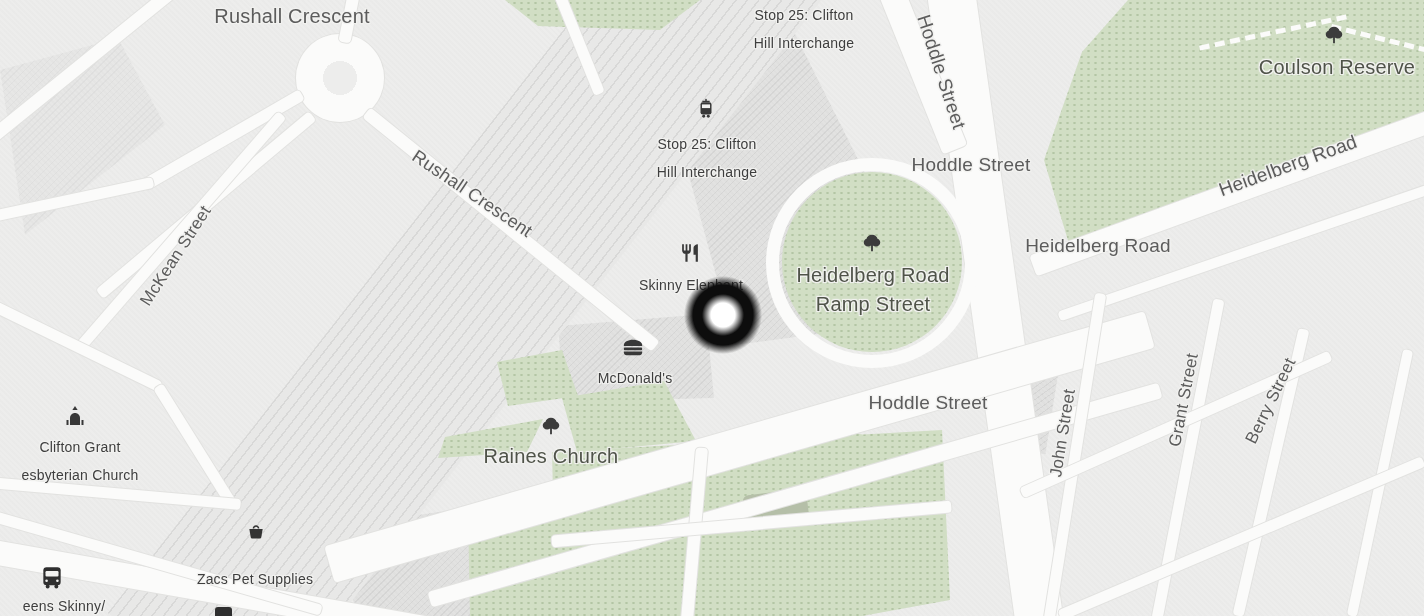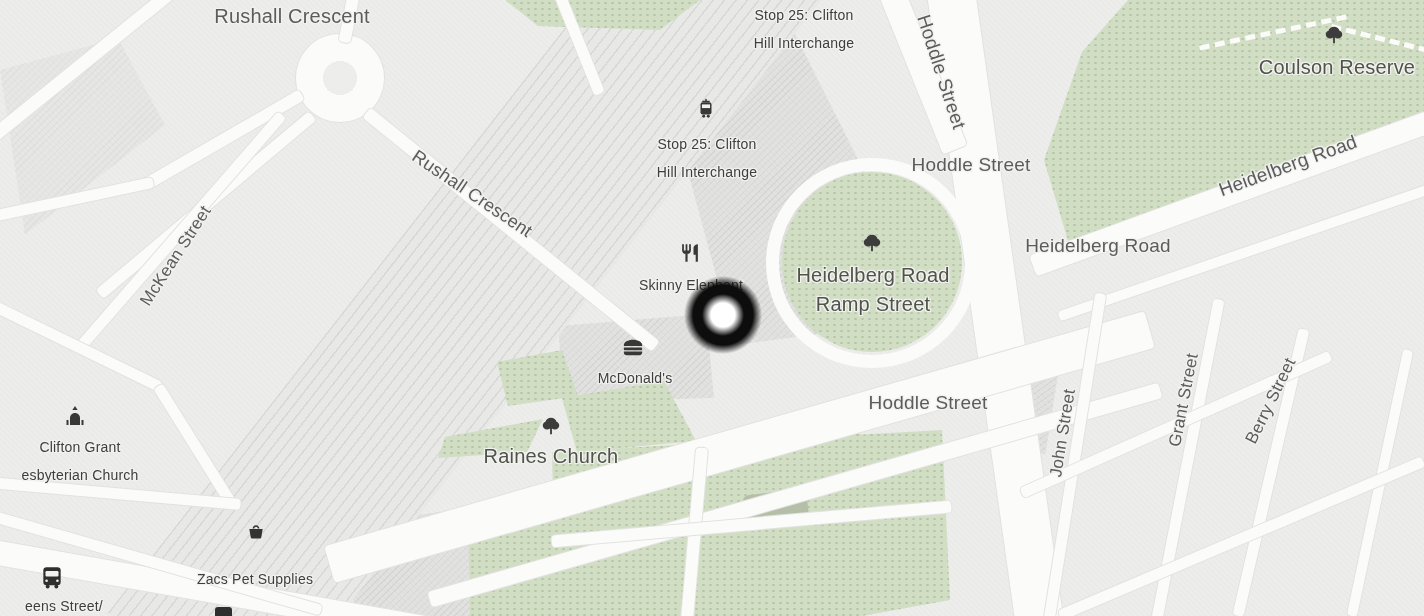--- a/index.html
+++ b/index.html
@@ -207,17 +207,17 @@
   <div class="lbl" id="lbl-hoddle-mid">Hoddle Street</div>
   <div class="lbl green" id="lbl-raines">Raines Church</div>
   <div class="lbl" id="lbl-john">John Street</div>
   <div class="lbl" id="lbl-grant">Grant Street</div>
   <div class="lbl" id="lbl-berry">Berry Street</div>
   <div class="lbl poi two" id="lbl-church">
     <span>Clifton Grant</span><br>
     <span>esbyterian Church</span>
   </div>
   <div class="lbl poi" id="lbl-zacs">Zacs Pet Supplies</div>
-  <div class="lbl poi" id="lbl-queens">eens Street/</div>
+  <div class="lbl poi" id="lbl-queens">eens Skinny/</div>
 
   <div id="cursor"></div>
 
 </div>
 
 </body></html>

